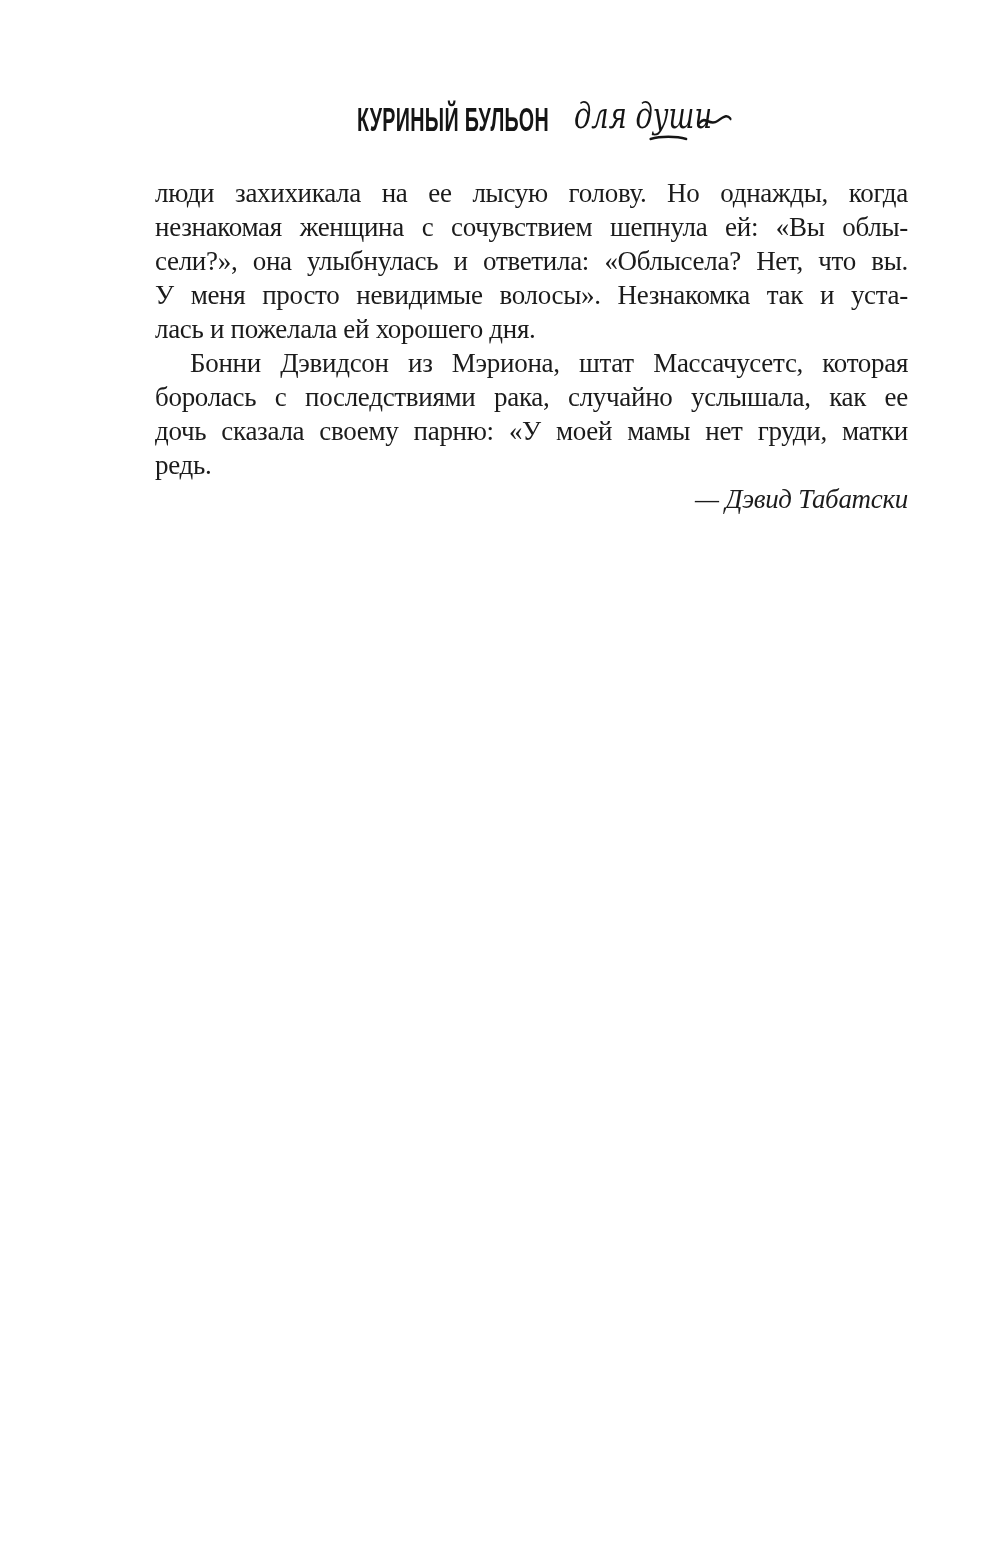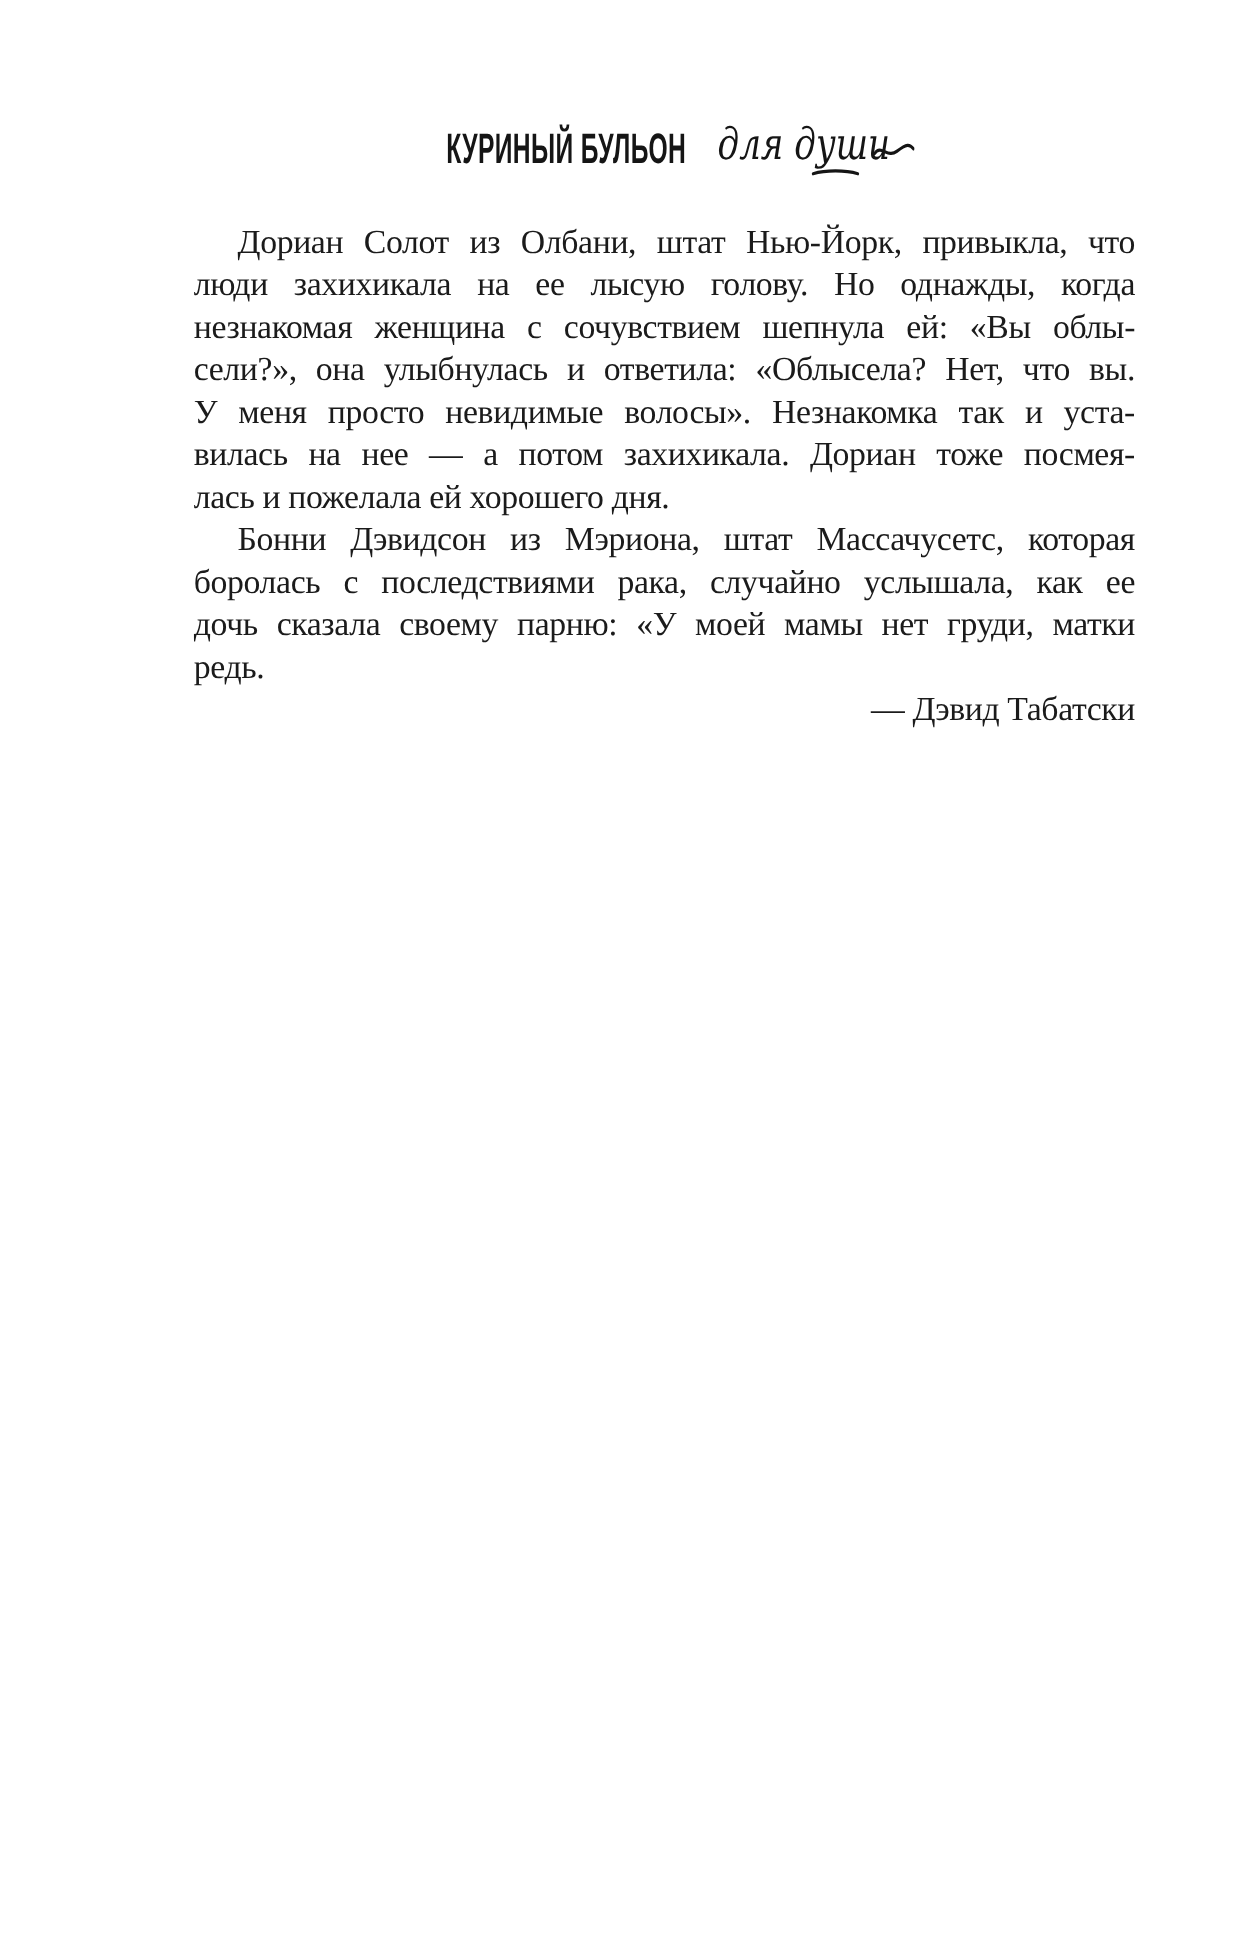--- a/index.html
+++ b/index.html
@@ -72,20 +72,21 @@
     height: 34px;
     overflow: hidden;
     white-space: normal;
   }
   .line.indent { text-indent: 35px; }
   .line.last   { text-align-last: left; }
 
   .signature {
     margin-top: 0px;
     text-align: right;
+    font-style: italic;
     font-size: 27px;
     line-height: 34px;
     color: #1b1b1b;
   }
 </style>
 </head>
 <body>
 
 <div class="page">
 
@@ -97,26 +98,24 @@
       <path d="M1 11 C 8 3, 14 15, 24 9 S 37 3, 41 7" fill="none" stroke="#151515" stroke-width="2.6" stroke-linecap="round"></path>
     </svg>
     <svg class="uline" width="50" height="8" viewBox="0 0 50 8">
       <path d="M2 5 C 15 2, 35 2, 48 5" fill="none" stroke="#151515" stroke-width="2.6" stroke-linecap="round"></path>
     </svg>
   </div>
 
   <div class="textblock">
     <div id="paragraphs">
         <div class="paragraph">
-          <div class="line indent">Дориан Солот из Олбани, штат Нью-Йорк, привыкла, что</div>
           <div class="line">люди захихикала на ее лысую голову. Но однажды, когда</div>
           <div class="line">незнакомая женщина с сочувствием шепнула ей: «Вы облы-</div>
           <div class="line">сели?», она улыбнулась и ответила: «Облысела? Нет, что вы.</div>
           <div class="line">У меня просто невидимые волосы». Незнакомка так и уста-</div>
-          <div class="line">вилась на нее — а потом захихикала. Дориан тоже посмея-</div>
           <div class="line last">лась и пожелала ей хорошего дня.</div>
         </div>
         <div class="paragraph">
           <div class="line indent">Бонни Дэвидсон из Мэриона, штат Массачусетс, которая</div>
           <div class="line">боролась с последствиями рака, случайно услышала, как ее</div>
           <div class="line">дочь сказала своему парню: «У моей мамы нет груди, матки</div>
         </div>
         <div class="paragraph">
           <div class="line last">редь.</div>
         </div>

